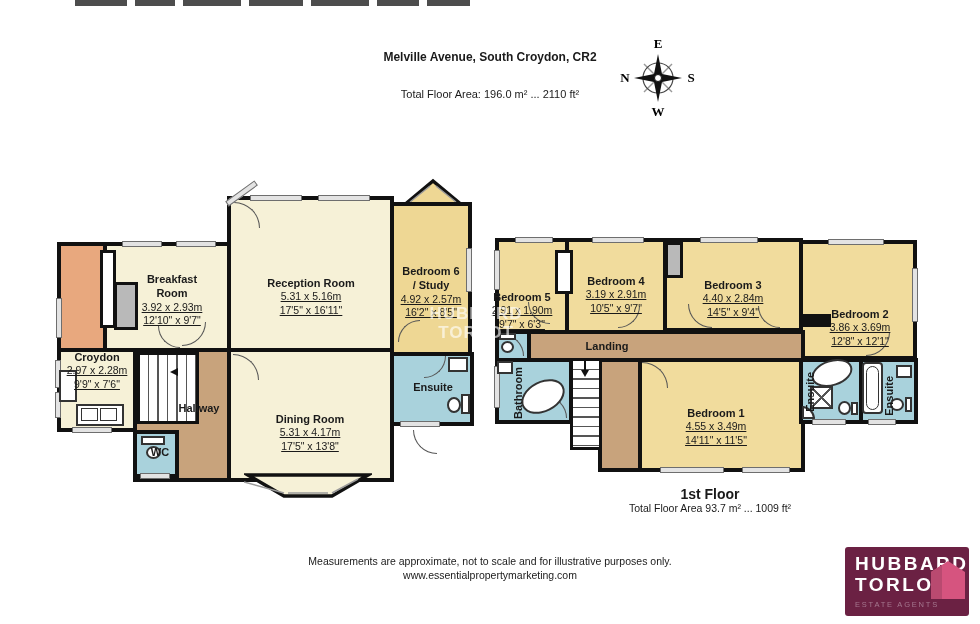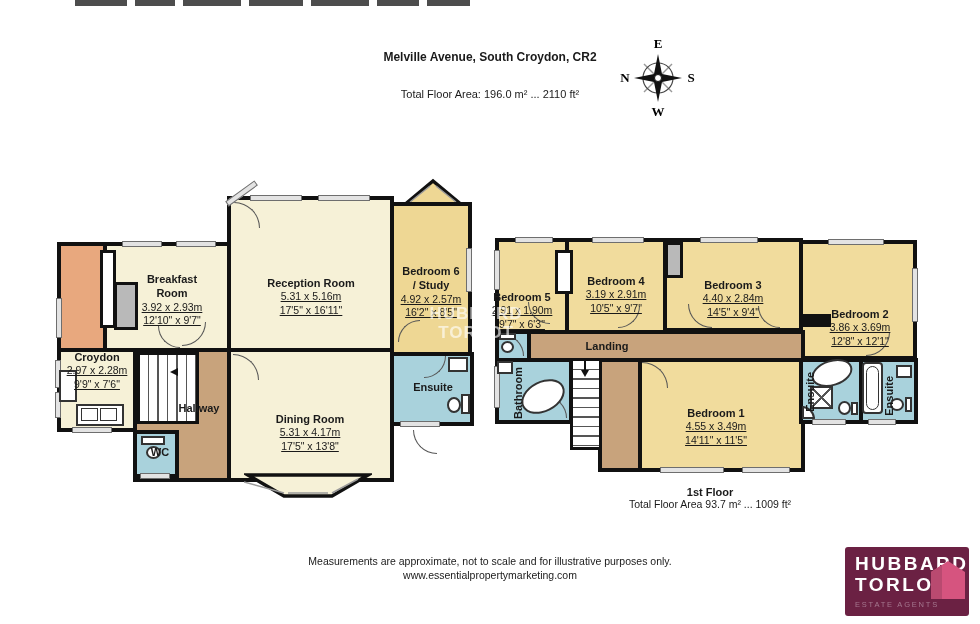--- a/index.html
+++ b/index.html
@@ -20,21 +20,21 @@
   .vtext{writing-mode:vertical-rl;transform:rotate(180deg);font-weight:bold;font-size:11px;}
   .win{position:absolute;background:#e3e3e3;border:1px solid #6e6e6e;box-sizing:border-box;z-index:3;}
   .fix{position:absolute;background:#fff;border:2px solid #333;box-sizing:border-box;z-index:4;}
   .oval{border-radius:50%;}
   .arc{position:absolute;border-top:1.5px solid #555;border-right:1.5px solid #555;
        border-radius:0 100% 0 0;z-index:2;box-sizing:border-box;}
   .closet{position:absolute;border:3px solid #111;box-sizing:border-box;z-index:3;}
   .stairs{position:absolute;border:3px solid #111;box-sizing:border-box;background-color:#fff;z-index:3;}
   .tri{position:absolute;width:0;height:0;z-index:5;}
   .ftitle{position:absolute;text-align:center;z-index:6;}
-  .ftitle .t1{font-weight:bold;font-size:11px;}
+  .ftitle .t1{font-weight:bold;font-size:14px;}
   .ftitle .t2{font-size:10.5px;}
   .header-title{position:absolute;left:0;top:50px;width:100%;text-align:center;
                 font-weight:bold;font-size:12px;z-index:6;}
   .header-area{position:absolute;left:0;top:88px;width:100%;text-align:center;font-size:11px;z-index:6;}
   .foot{position:absolute;left:0;width:100%;text-align:center;font-size:10.5px;z-index:6;}
   .watermark{position:absolute;left:428px;top:304px;width:96px;text-align:center;z-index:9;
              font-weight:bold;font-size:17px;line-height:19px;letter-spacing:1px;
              color:rgba(255,255,255,0.62);pointer-events:none;}
   .topbar{position:absolute;top:0;height:6px;background:#4d4d4d;z-index:2;}
   #logo{position:absolute;left:845px;top:547px;width:124px;height:69px;background:#6b2143;

